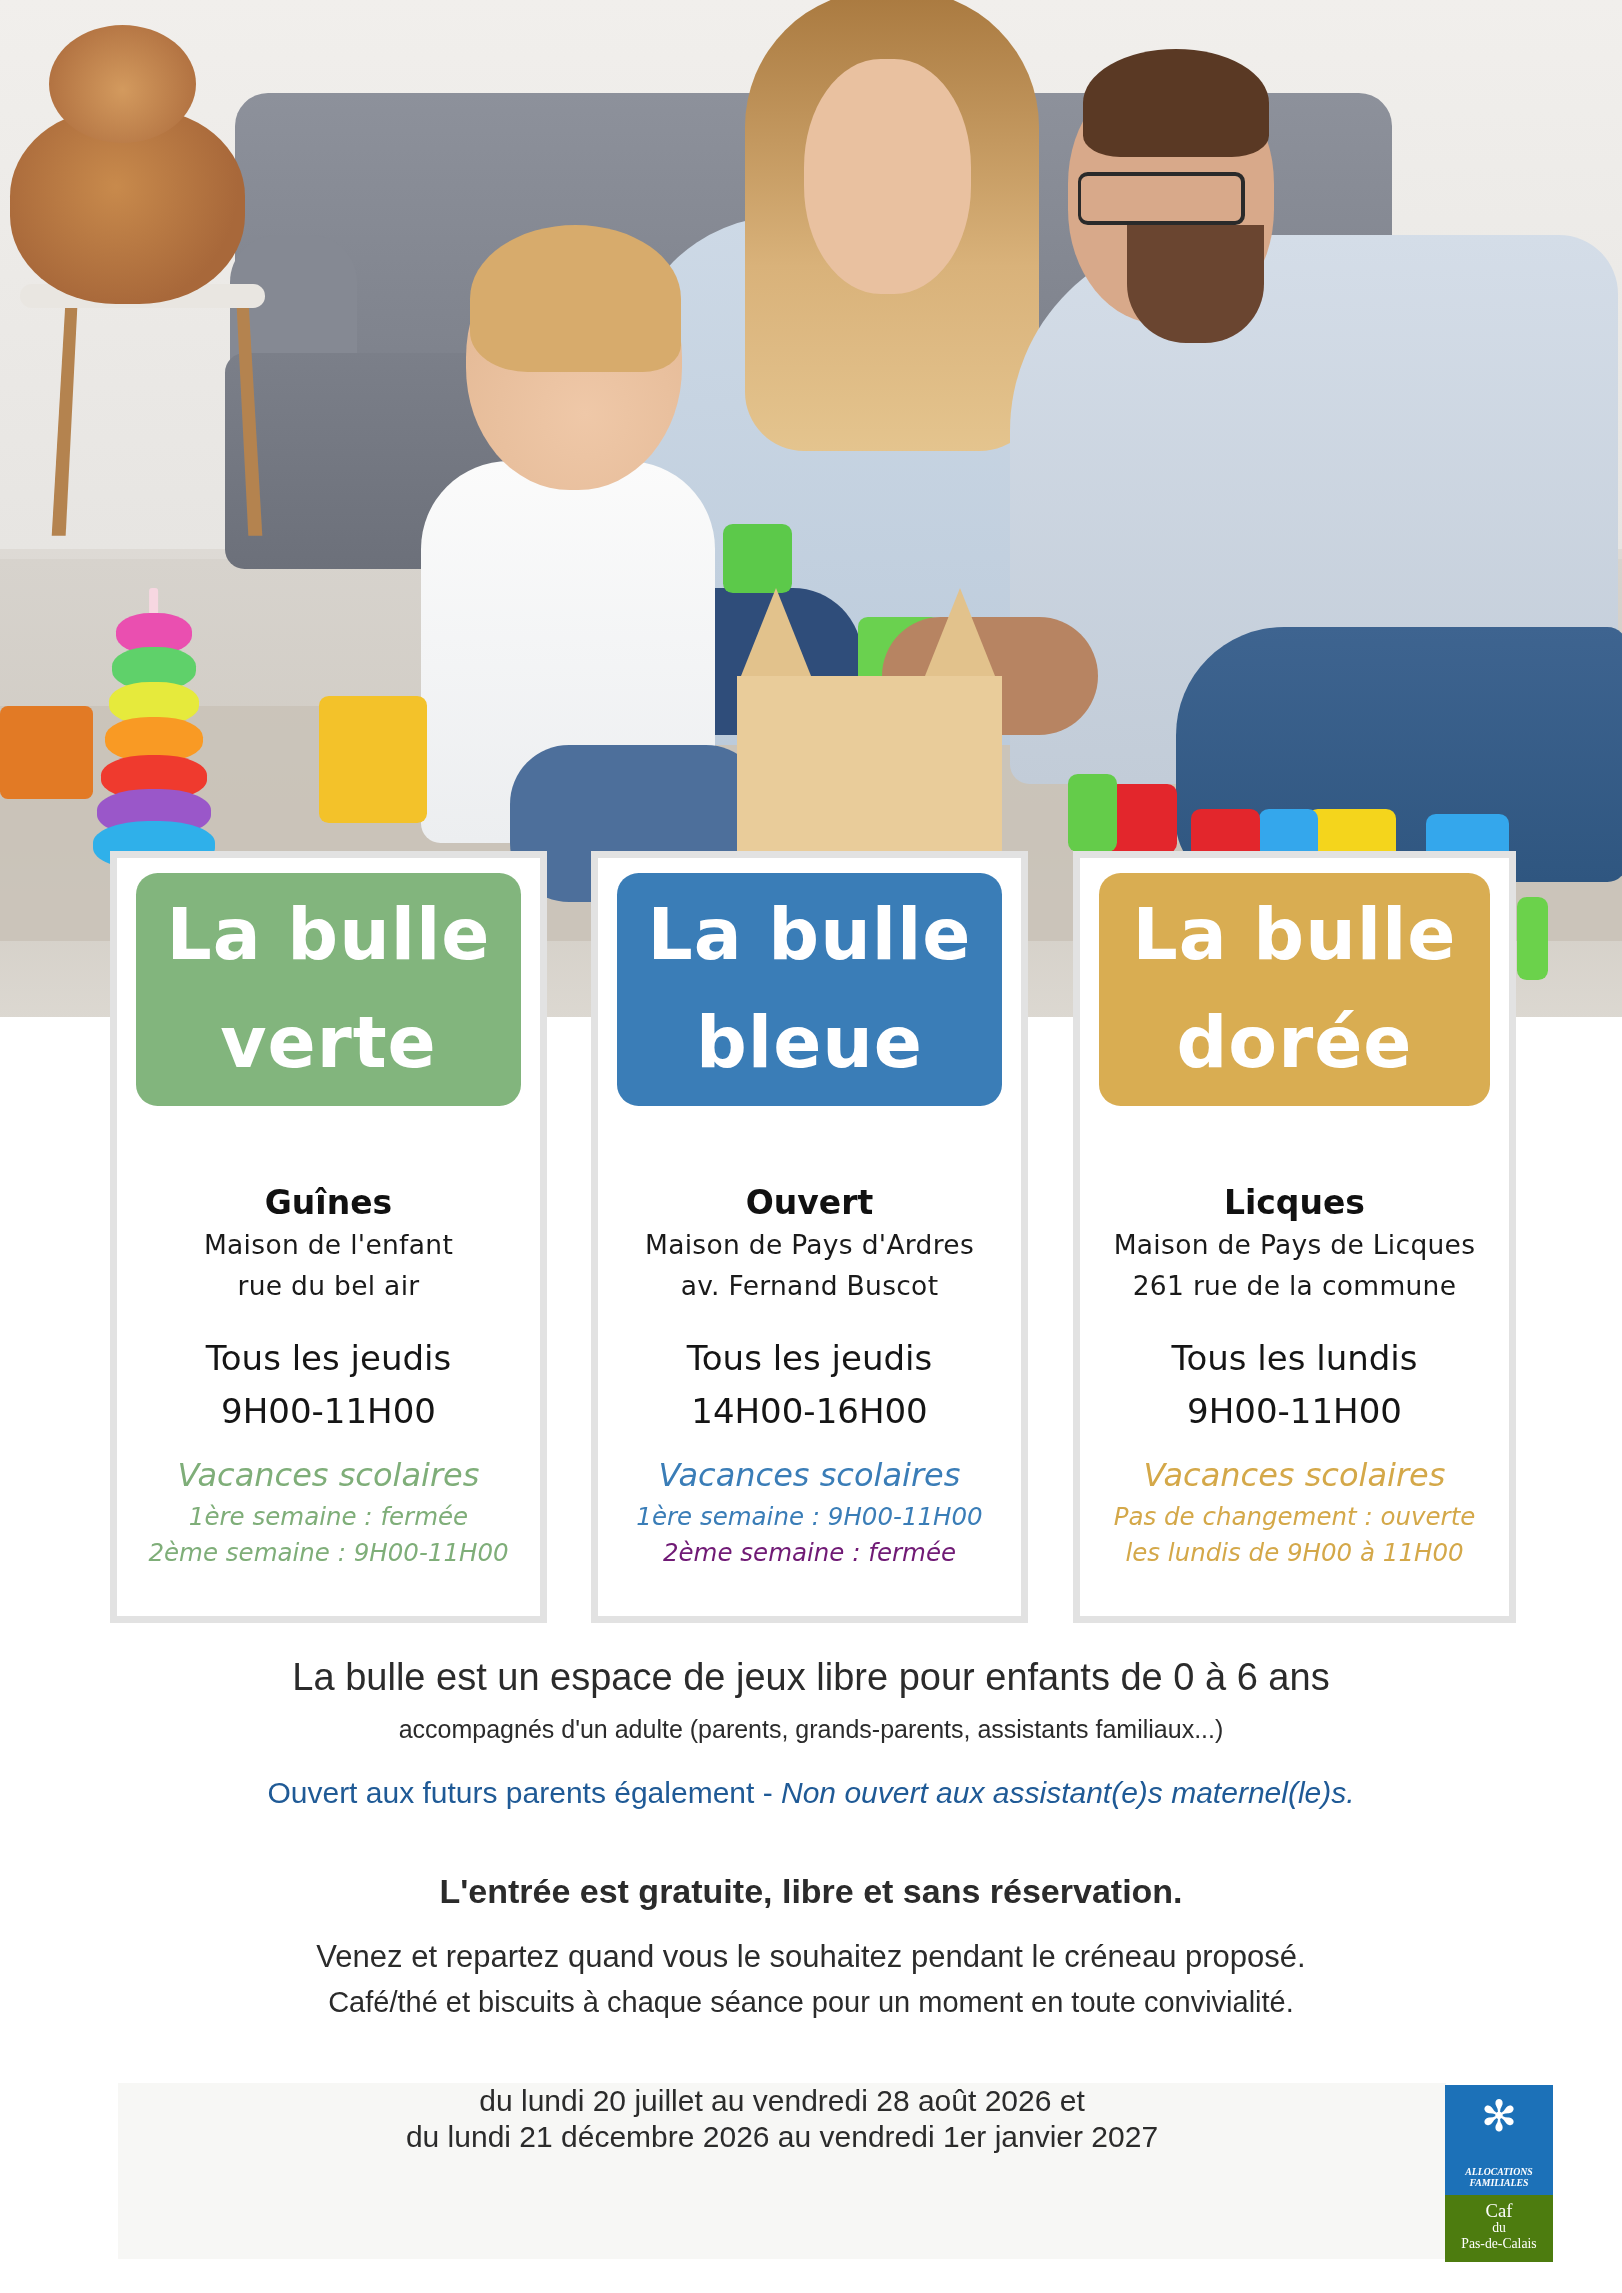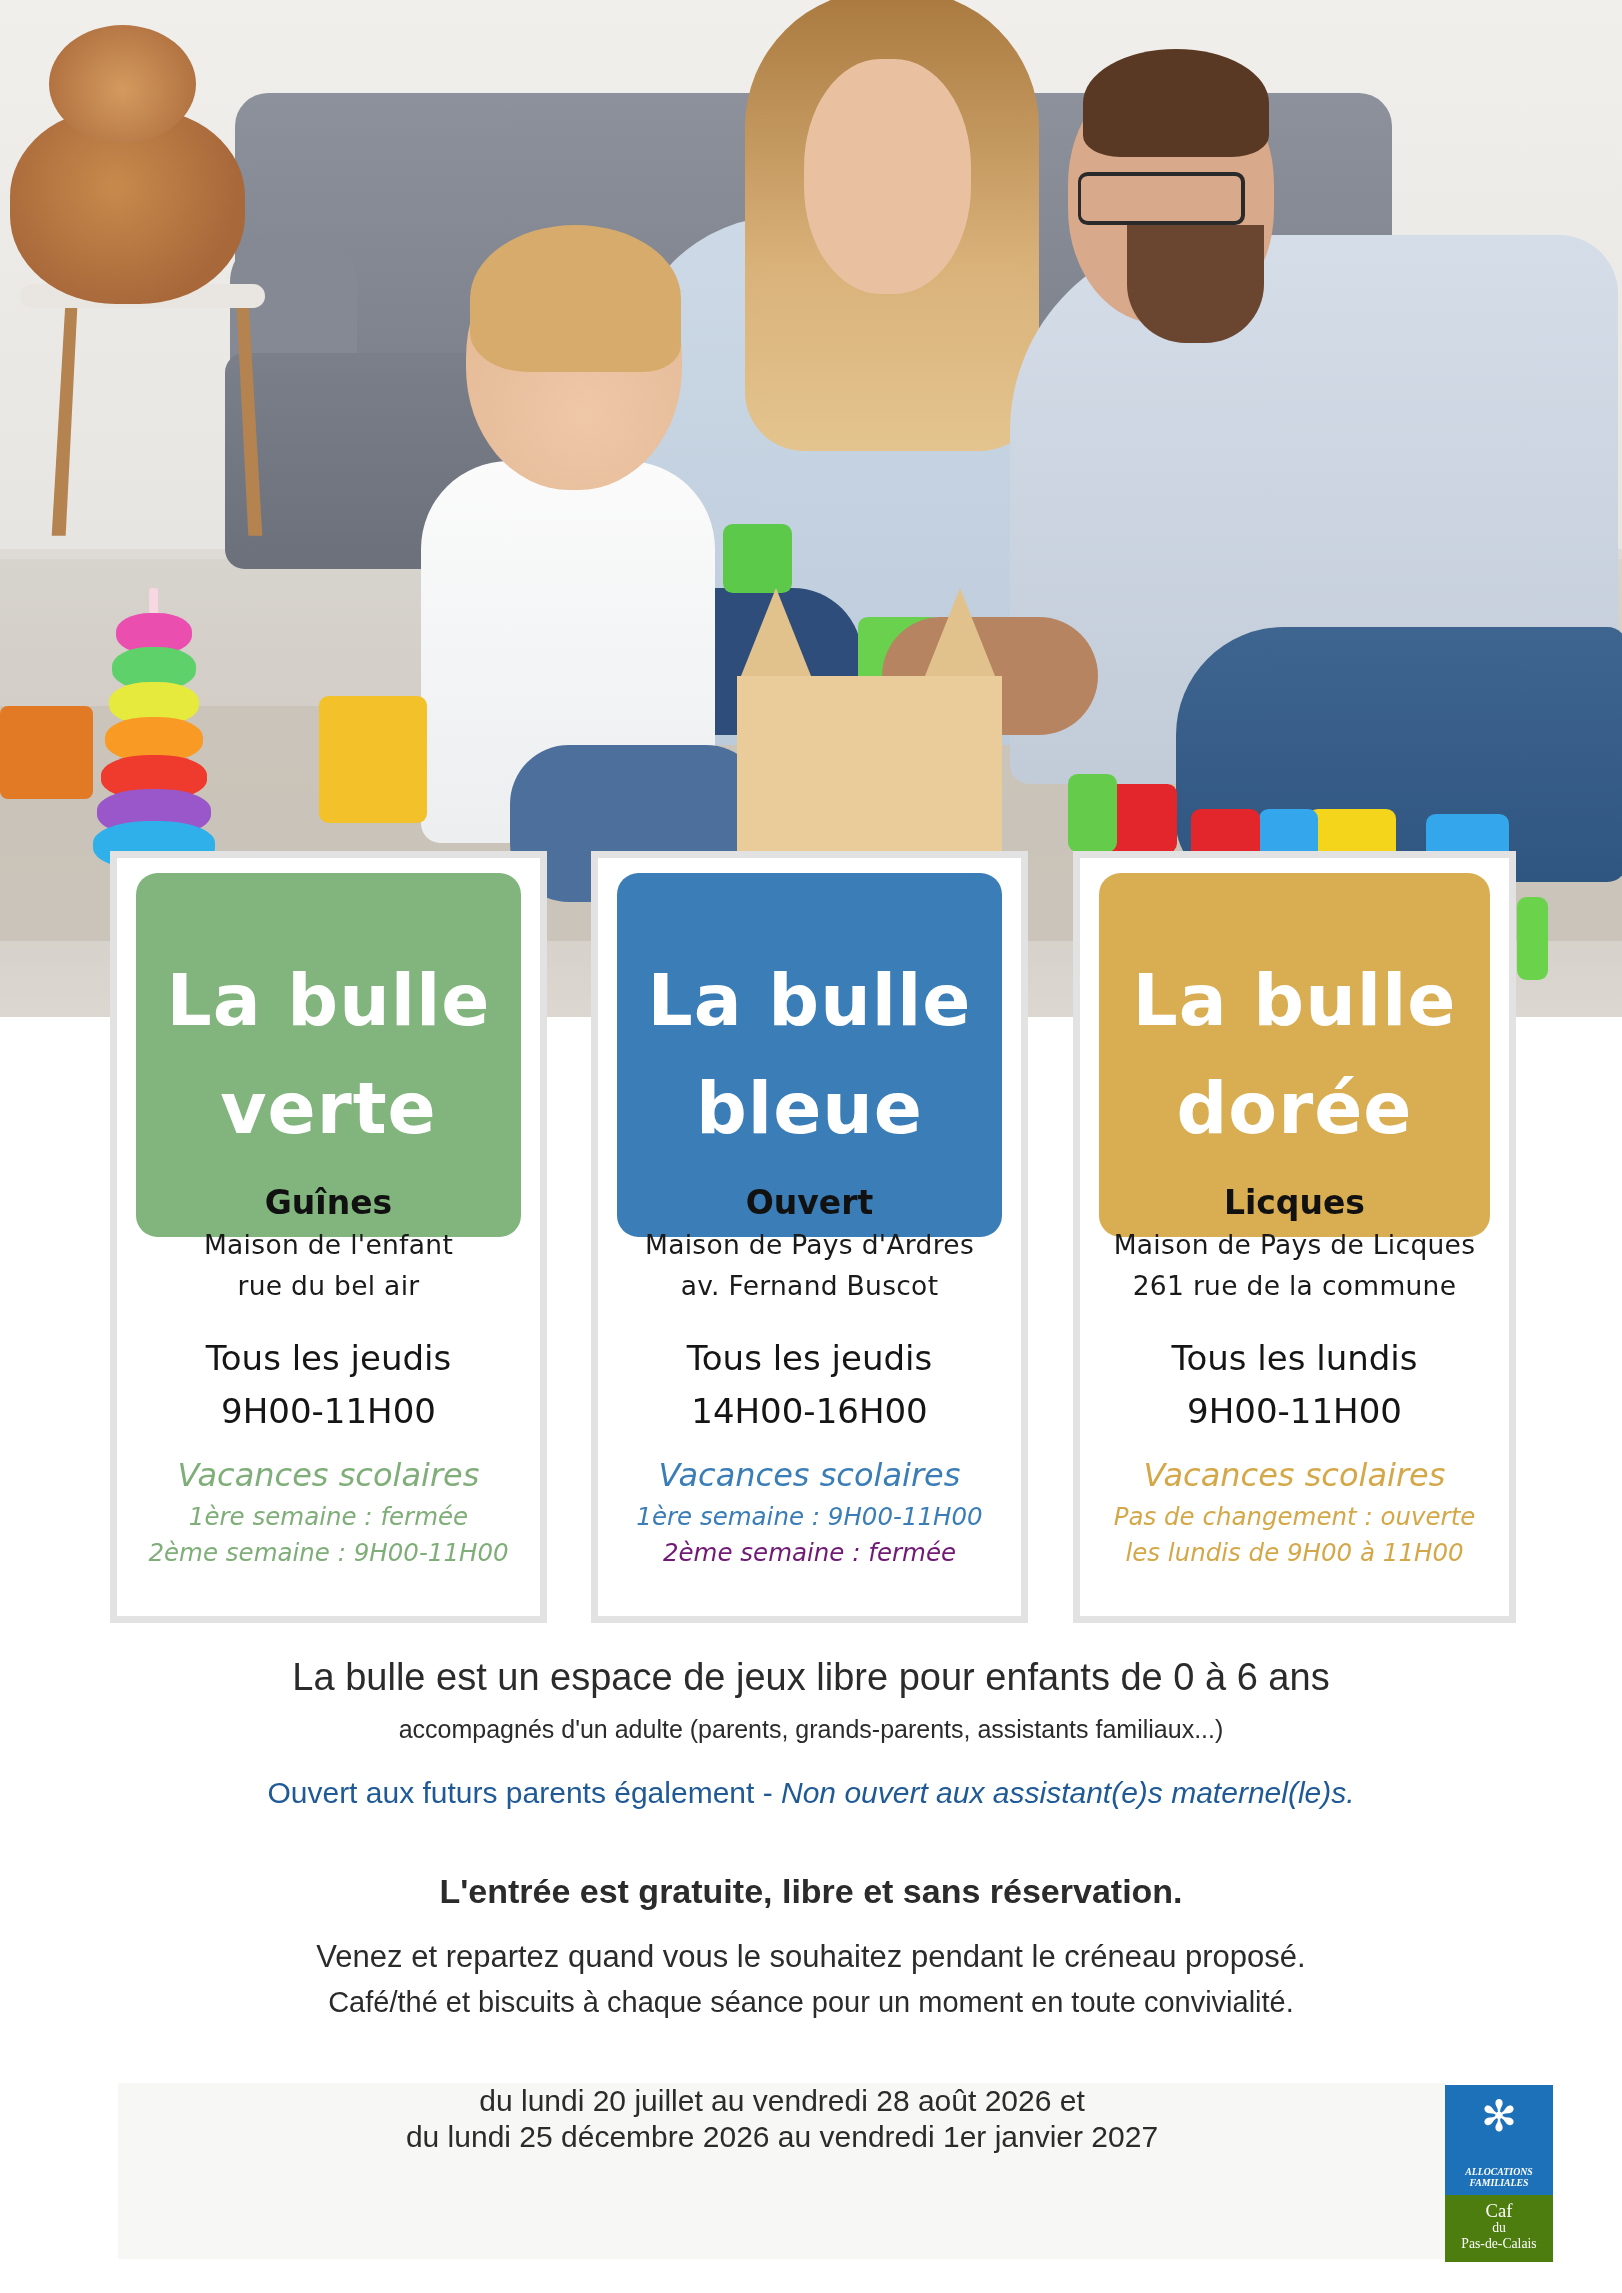--- a/index.html
+++ b/index.html
@@ -74,21 +74,21 @@
   
   .cards { position: absolute; left: 0; top: 851px; width: 1622px; height: 774px; }
   .card {
     position: absolute; top: 0; width: 437px; height: 772px;
     background: #ffffff; border: 7.8px solid #e2e2e2;
   }
   .card.c1 { left: 110px; }
   .card.c2 { left: 591px; }
   .card.c3 { left: 1073px; width: 443px; }
   .card .badge {
-    position: absolute; left: 18.6px; top: 14.7px; right: 18.6px; height: 364px;
+    position: absolute; left: 18.6px; top: 14.7px; right: 18.6px; height: 233px;
     border-radius: 21.6px; display: flex; flex-direction: column; align-items: center; justify-content: center;
     color: #ffffff; font-family: "DejaVu Sans", sans-serif; font-weight: bold;
     font-size: 71px; line-height: 108px; letter-spacing: 1px;
   }
   .card .info { position: absolute; left: 0; right: 0; top: 323px; text-align: center; }
   .card .city { font-weight: bold; font-size: 33px; color: #111; line-height: 43px; }
   .card .addr { font-size: 26.5px; color: #1a1a1a; line-height: 41px; letter-spacing: 0.3px; }
   .card .sched { margin-top: 26px; font-size: 34px; color: #151515; line-height: 53px; }
   .card .vac-title { margin-top: 13.7px; font-size: 32px; font-style: italic; line-height: 47px; }
   .card .vac-line { font-size: 24.5px; font-style: italic; line-height: 36px; }
@@ -238,21 +238,21 @@
 <div class="desc l2">accompagnés d'un adulte (parents, grands-parents, assistants familiaux...)</div>
 <div class="desc l3">
   <span>Ouvert aux futurs parents également - </span><span class="it">Non ouvert aux assistant(e)s maternel(le)s.</span>
 </div>
 <div class="desc l4">L'entrée est gratuite, libre et sans réservation.</div>
 <div class="desc l5">Venez et repartez quand vous le souhaitez pendant le créneau proposé.</div>
 <div class="desc l6">Café/thé et biscuits à chaque séance pour un moment en toute convivialité.</div>
 
 <div class="closure">
   <div class="cl">du lundi 20 juillet au vendredi 28 août 2026 et</div>
-  <div class="cl">du lundi 25 décembre 2026 au vendredi 1er janvier 2027</div>
+  <div class="cl">du lundi 21 décembre 2026 au vendredi 1er janvier 2027</div>
 </div>
 
 <div class="caf">
   <div class="top">
     <div class="people">✻</div>
     <div class="af">
       <div>ALLOCATIONS</div>
       <div>FAMILIALES</div>
     </div>
   </div>

